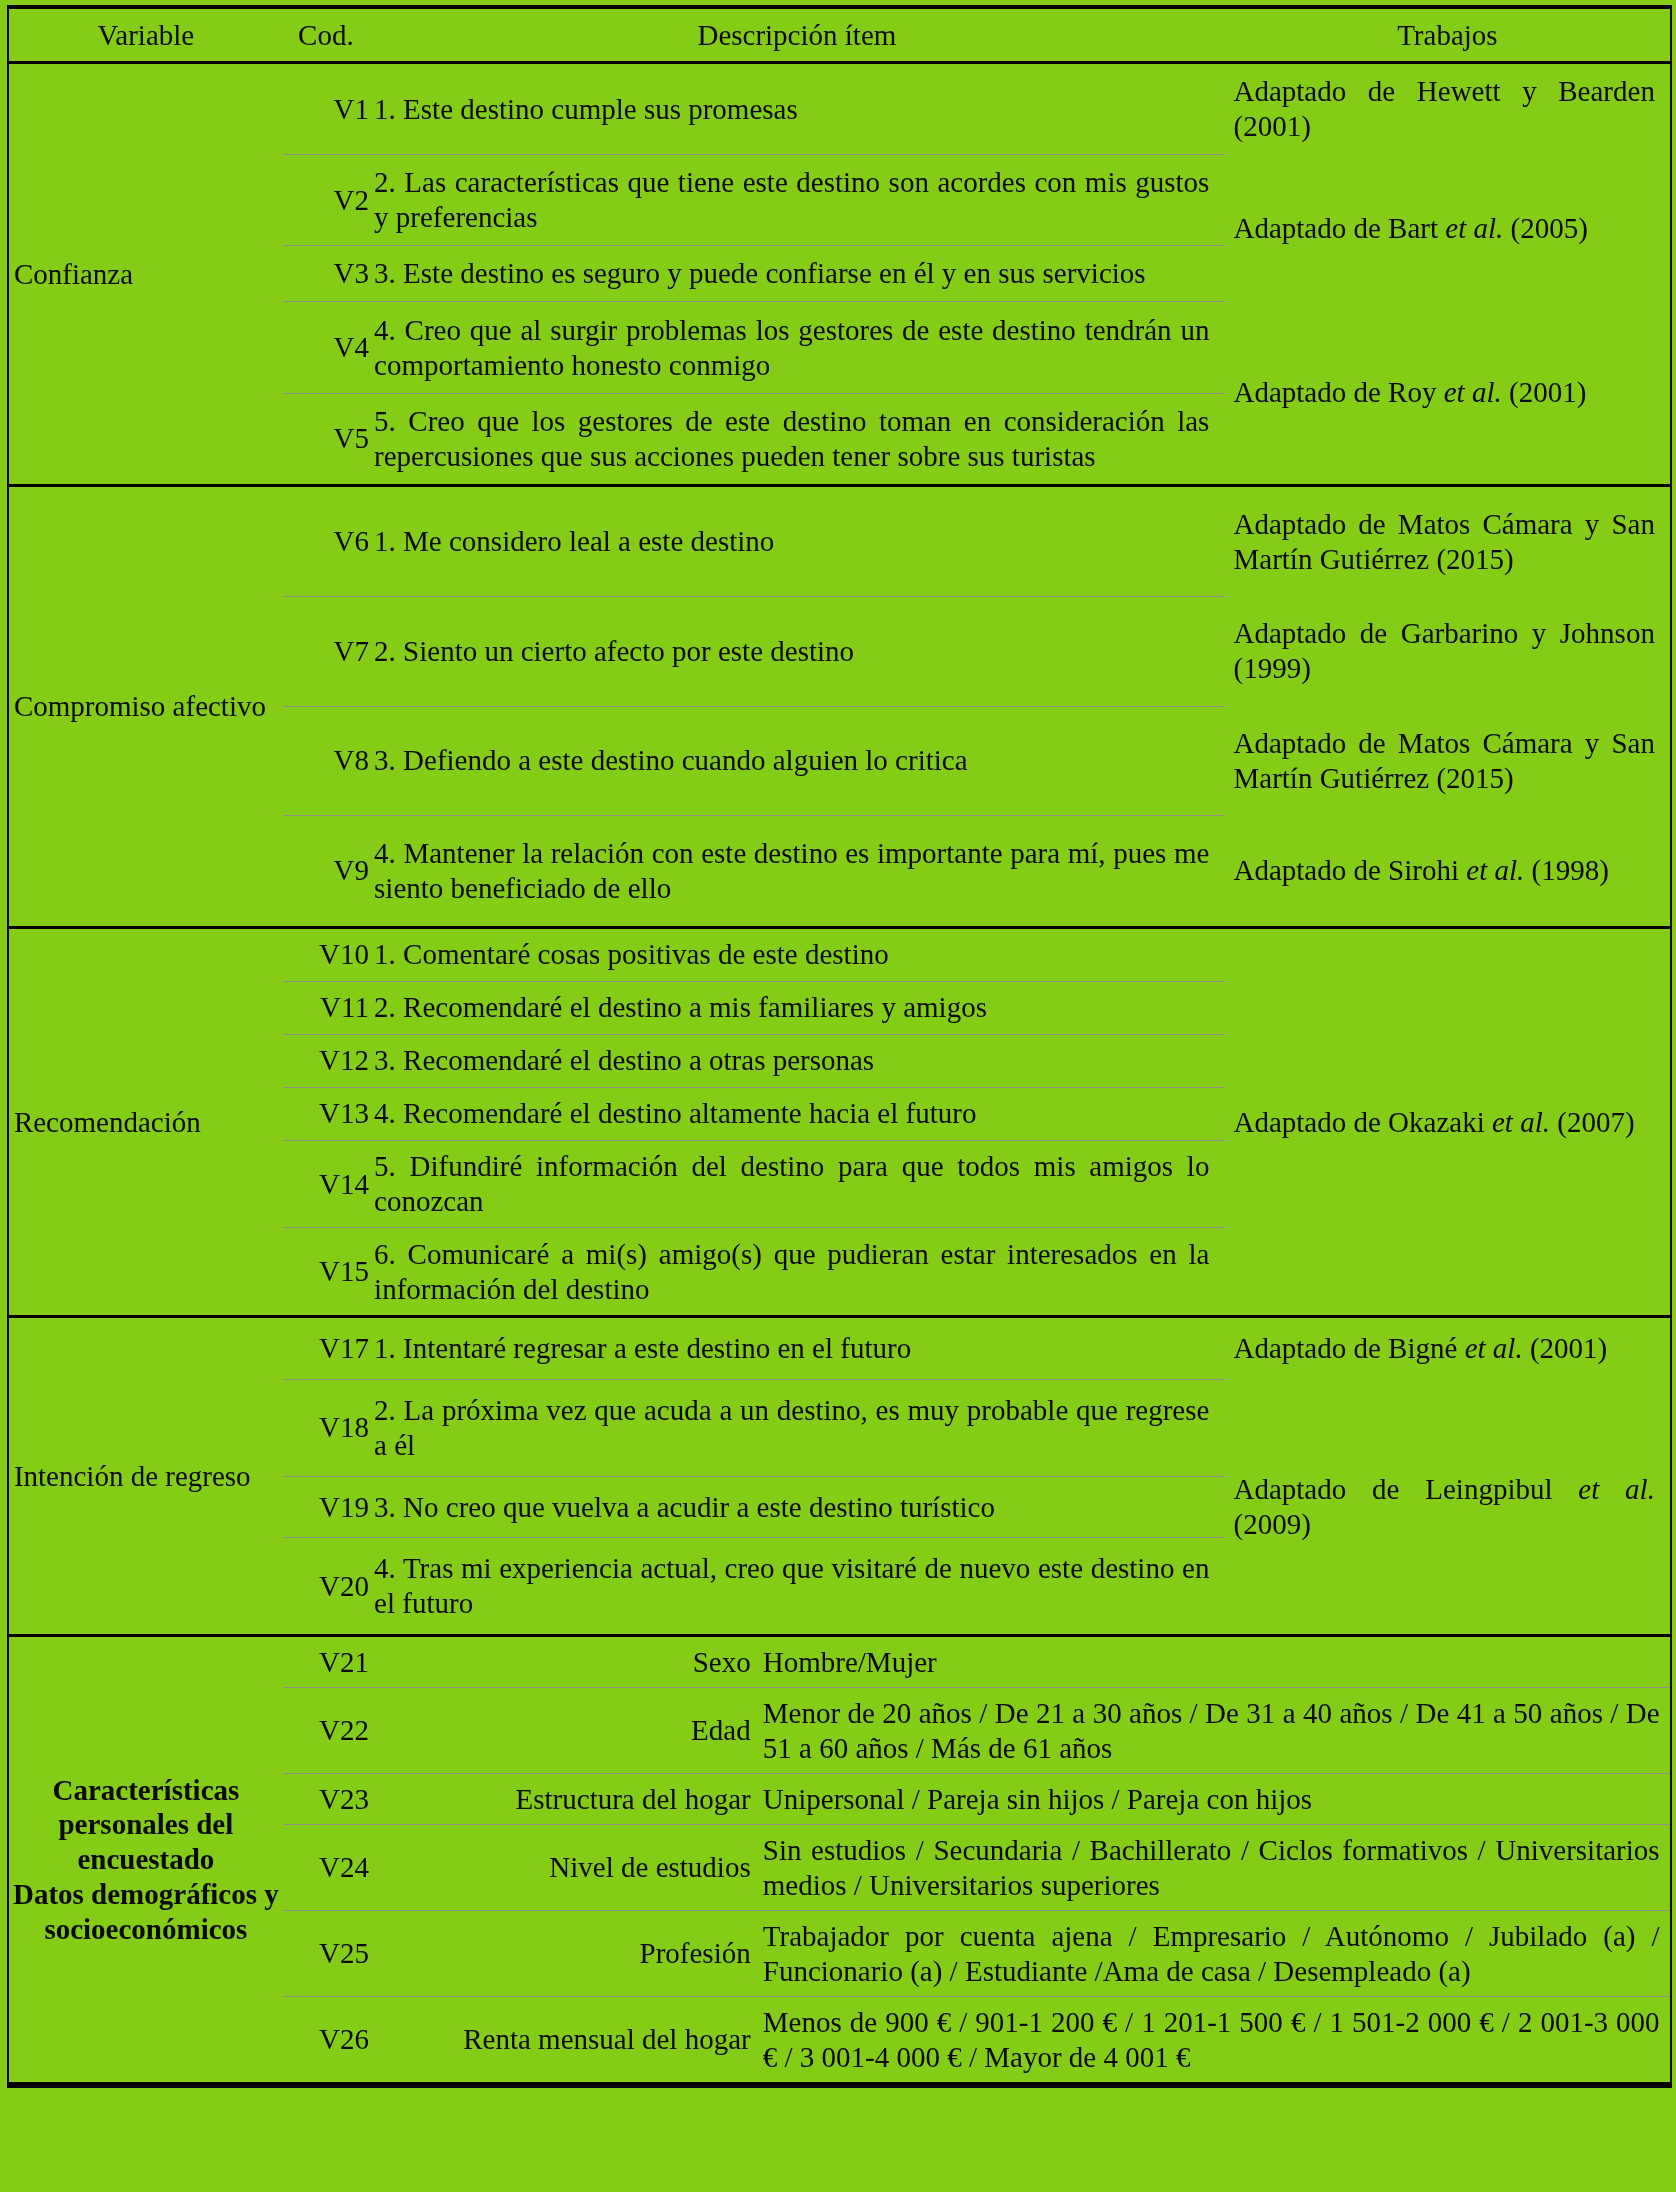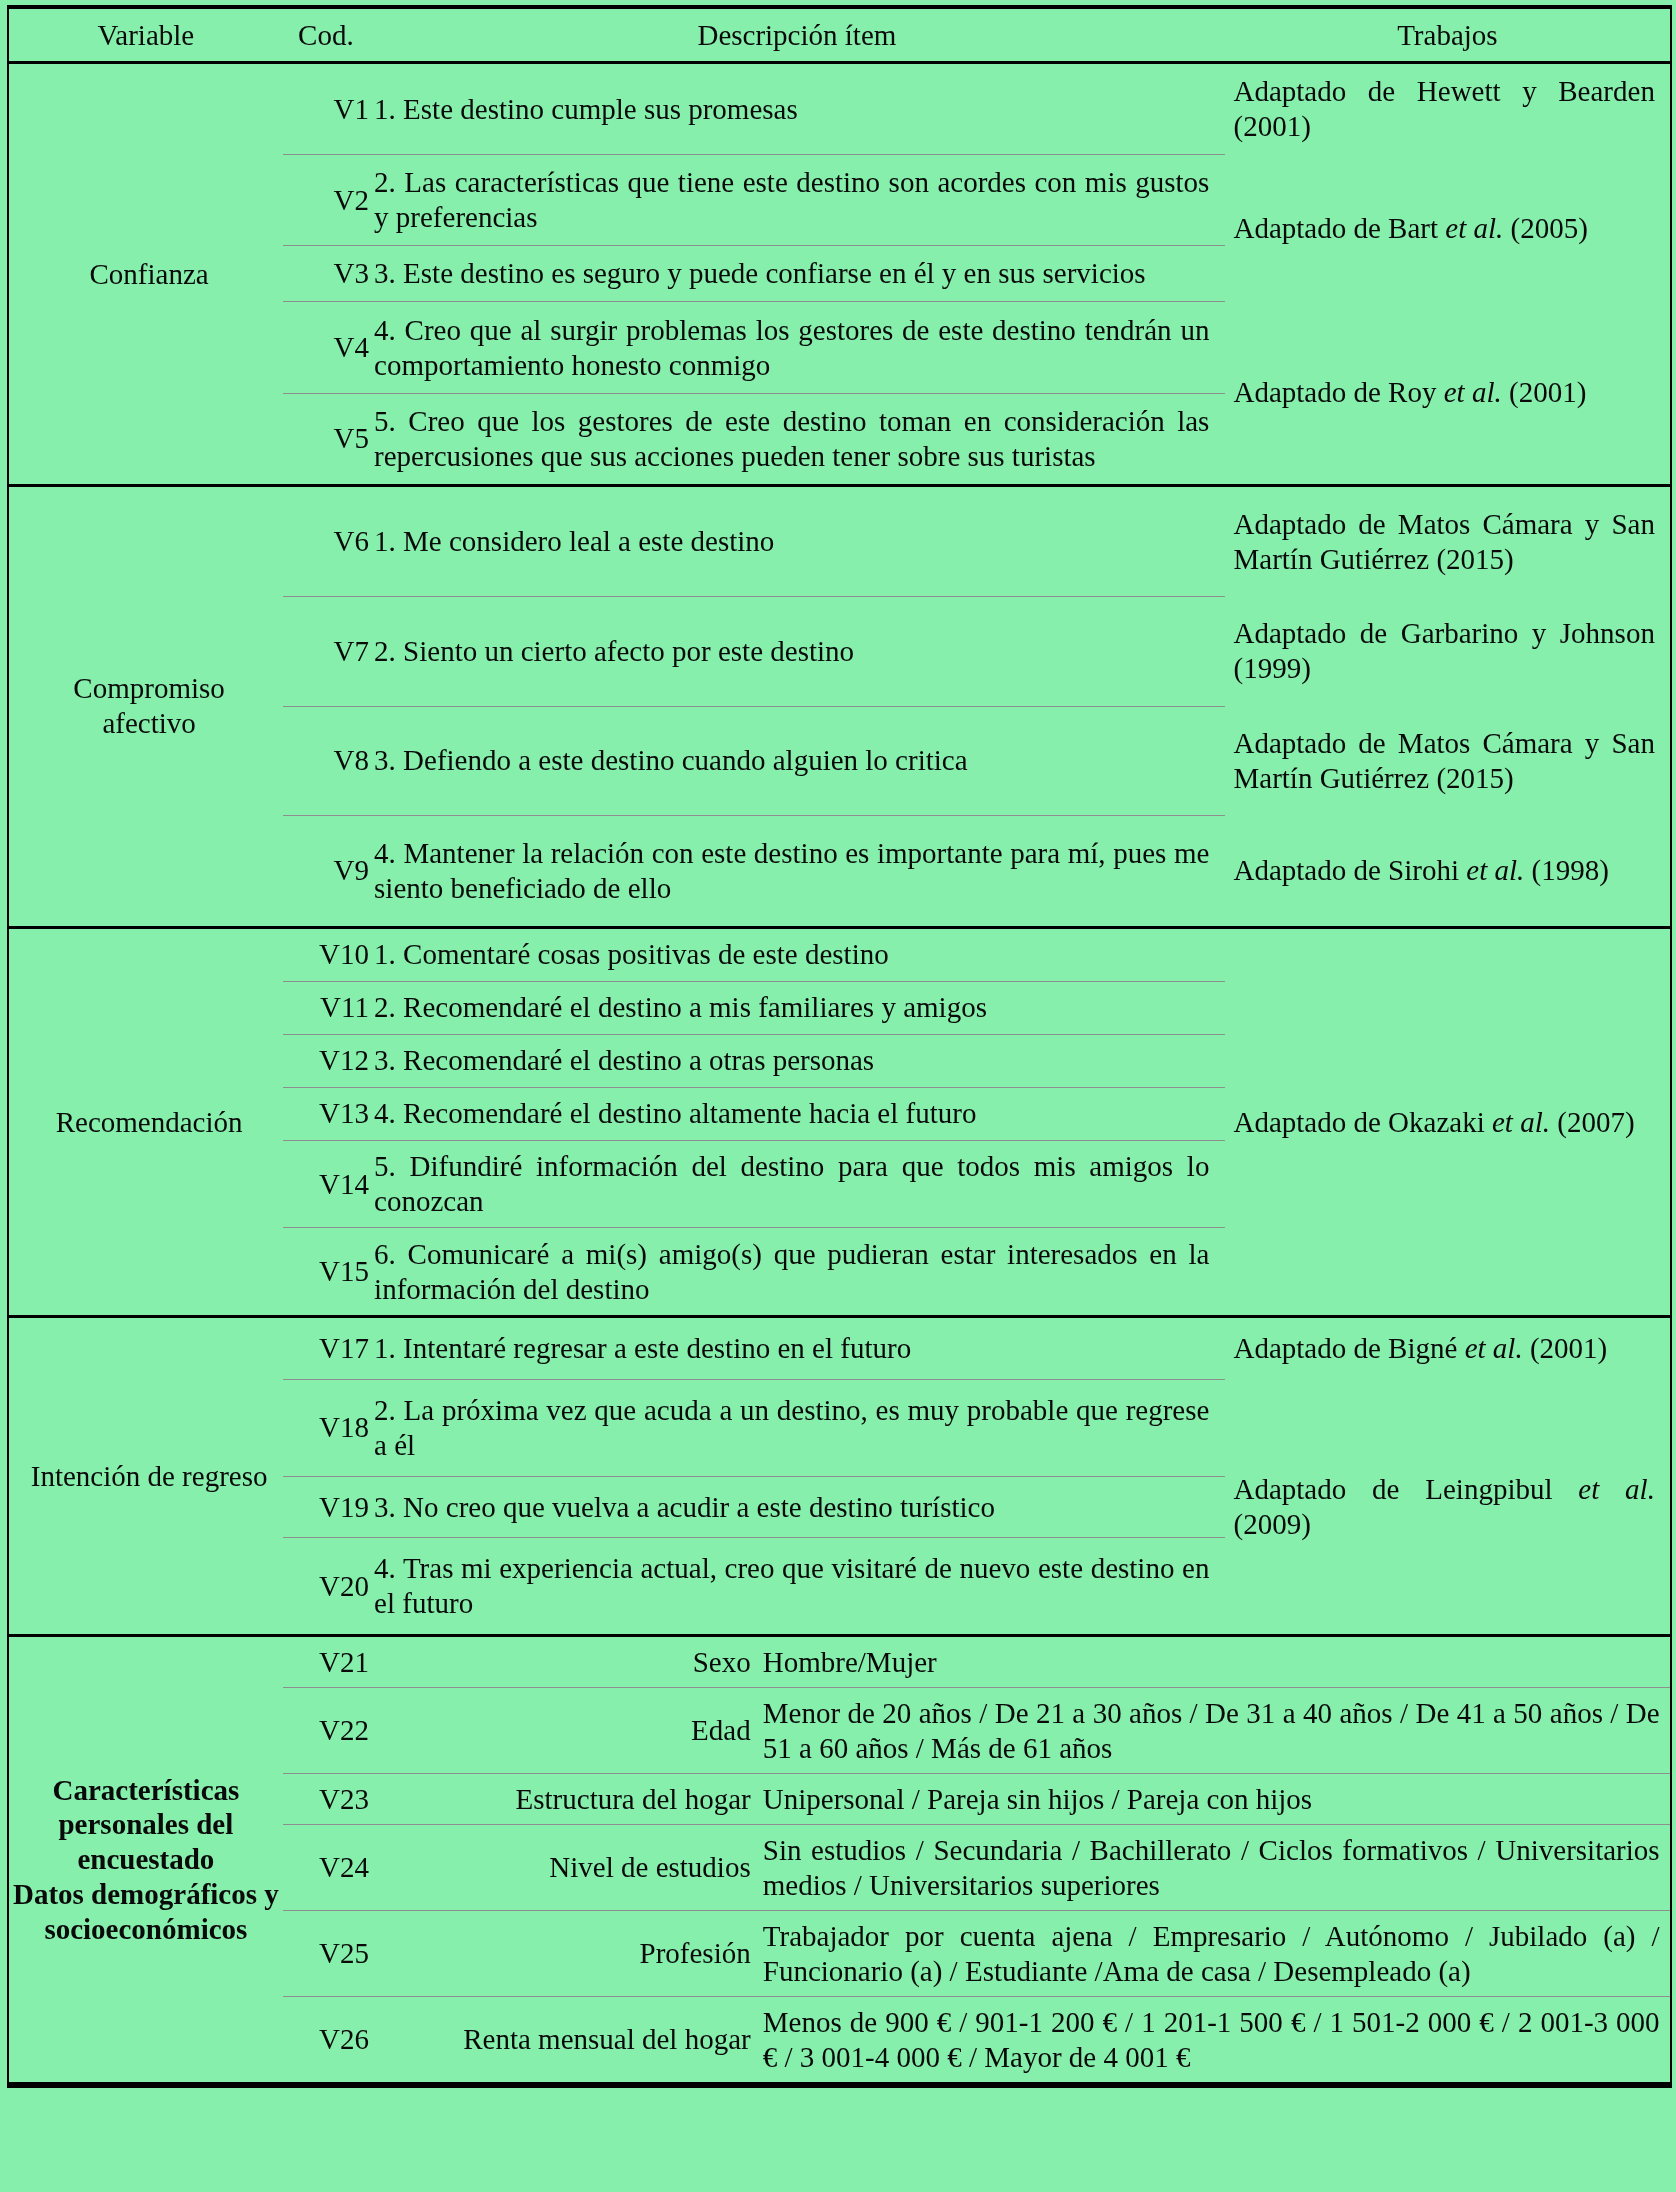--- a/index.html
+++ b/index.html
@@ -7,21 +7,21 @@
     padding: 0;
     background: #ffffff;
     width: 1677px;
     height: 2192px;
   }
   .page {
     box-sizing: border-box;
     width: 1677px;
     min-height: 2192px;
     padding: 5.2px 6.9px 8.6px 6.9px;
-    background: #86efac;
+    background: #84cc16;
   }
   table.scales {
     width: 1663px;
     table-layout: fixed;
     border-collapse: collapse;
     font-family: "Liberation Serif", "DejaVu Serif", serif;
     font-size: 29px;
     line-height: 1.2;
     color: #0a0a0a;
     border-top: 4.3px solid #000;
@@ -43,22 +43,22 @@
     text-align: center;
     padding: 8.6px 3.4px;
     vertical-align: middle;
   }
 
   td {
     vertical-align: middle;
     padding: 8.6px 5.2px;
   }
   td.var {
-    text-align: center;
-    padding-left: 15px;
+    text-align: left;
+    padding-left: 5px;
     padding-right: 8.6px;
   }
   td.var-center {
     text-align: center;
     white-space: pre-line;
     padding-left: 3.4px;
     padding-right: 3.4px;
     font-weight: bold;
   }
   td.cod { text-align: right; padding-left: 0; padding-right: 0; }

